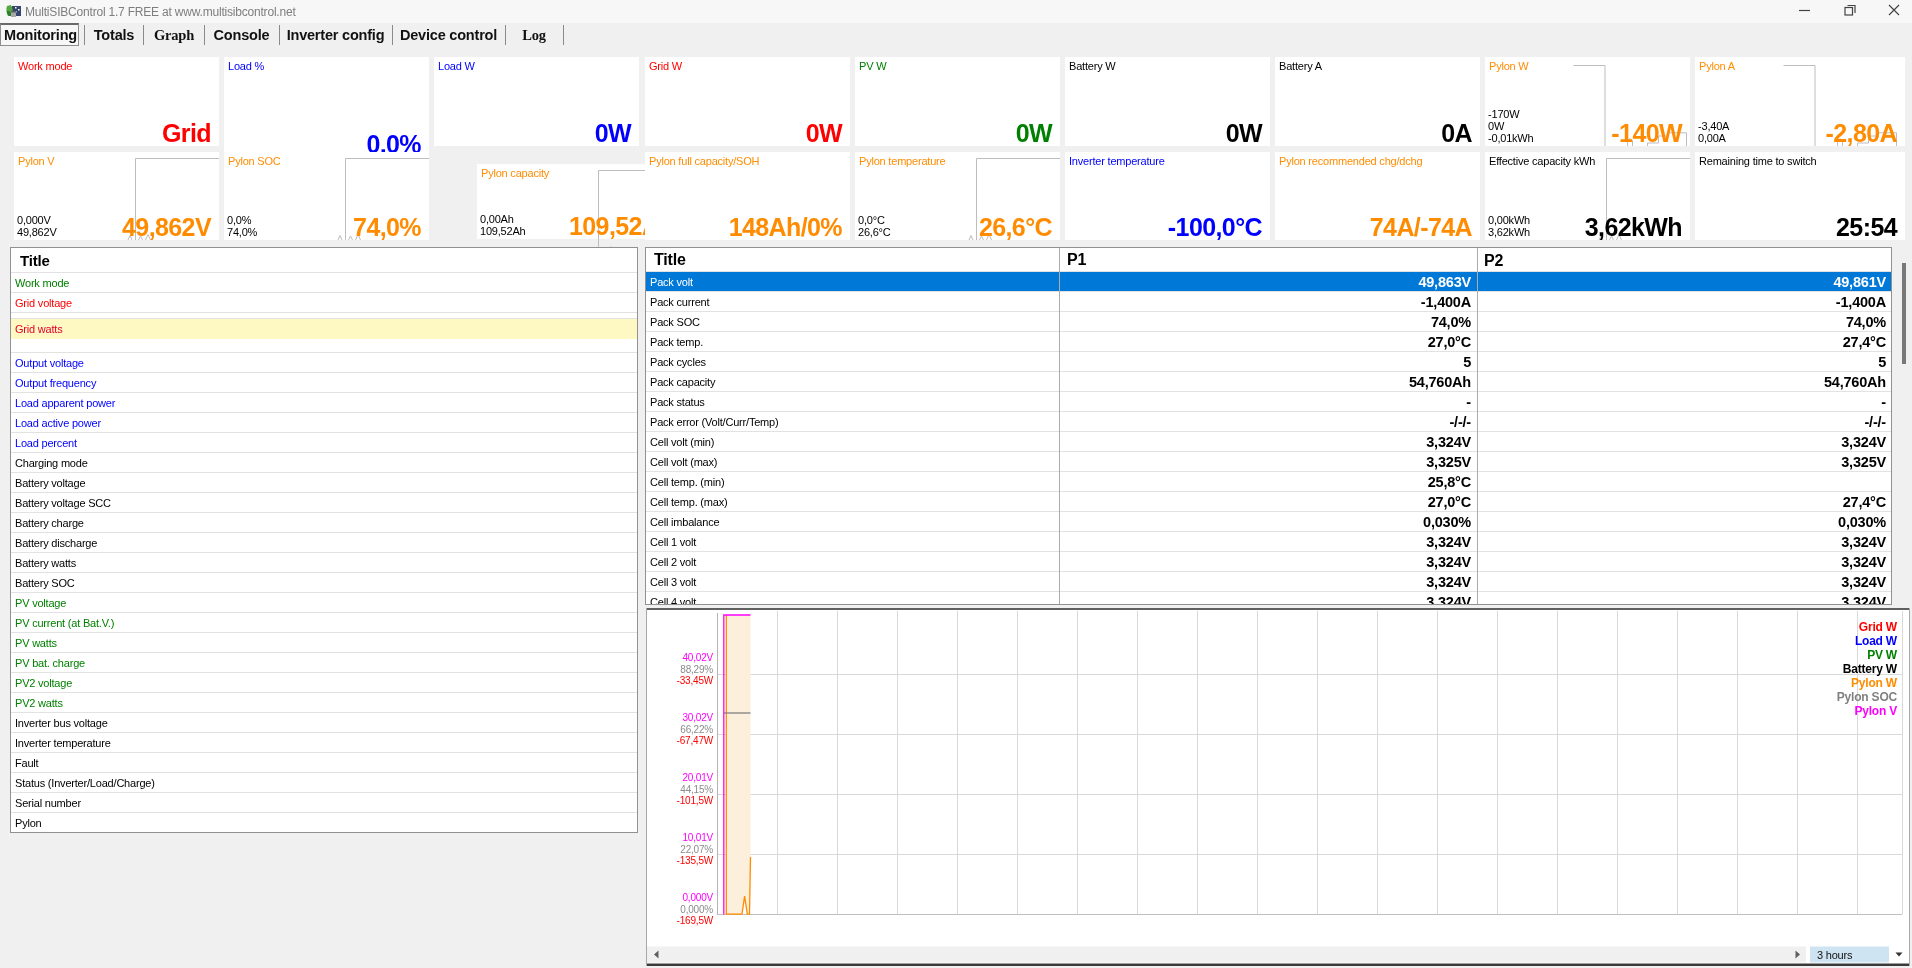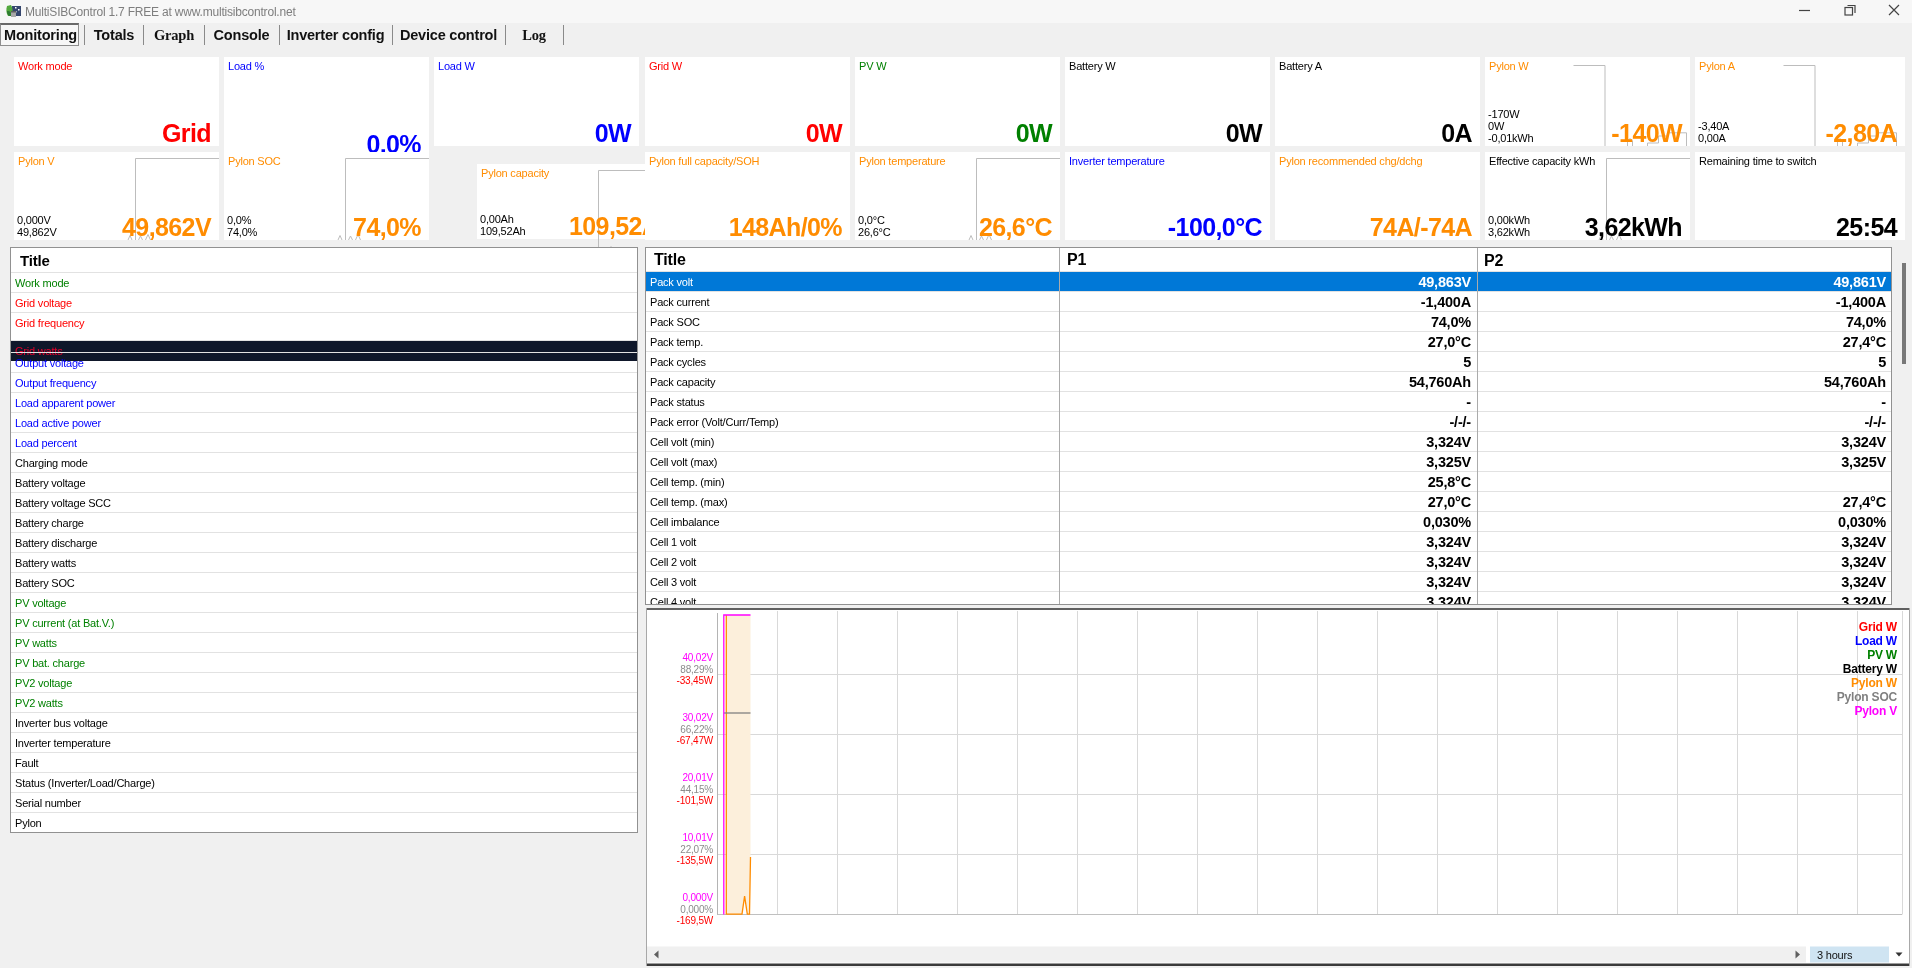--- a/index.html
+++ b/index.html
@@ -171,21 +171,21 @@
       </div>
     <div class="trow" style="top:24px;">
         <span class="tlab" style="color:#008000">Work mode</span>
       </div>
     <div class="trow" style="top:44px;">
         <span class="tlab" style="color:#ff0000">Grid voltage</span>
       </div>
     <div class="trow" style="top:64px;">
         <span class="tlab" style="color:#ff0000">Grid frequency</span>
       </div>
-    <div class="trow" style="top:92px;background:#0f172a;">
+    <div class="trow" style="top:70px;background:#fef9c3;">
         <span class="tlab" style="color:#e4002b">Grid watts</span>
       </div>
     <div class="trow" style="top:104px;">
         <span class="tlab" style="color:#0000ff">Output voltage</span>
       </div>
     <div class="trow" style="top:124px;">
         <span class="tlab" style="color:#0000ff">Output frequency</span>
       </div>
     <div class="trow" style="top:144px;">
         <span class="tlab" style="color:#0000ff">Load apparent power</span>

